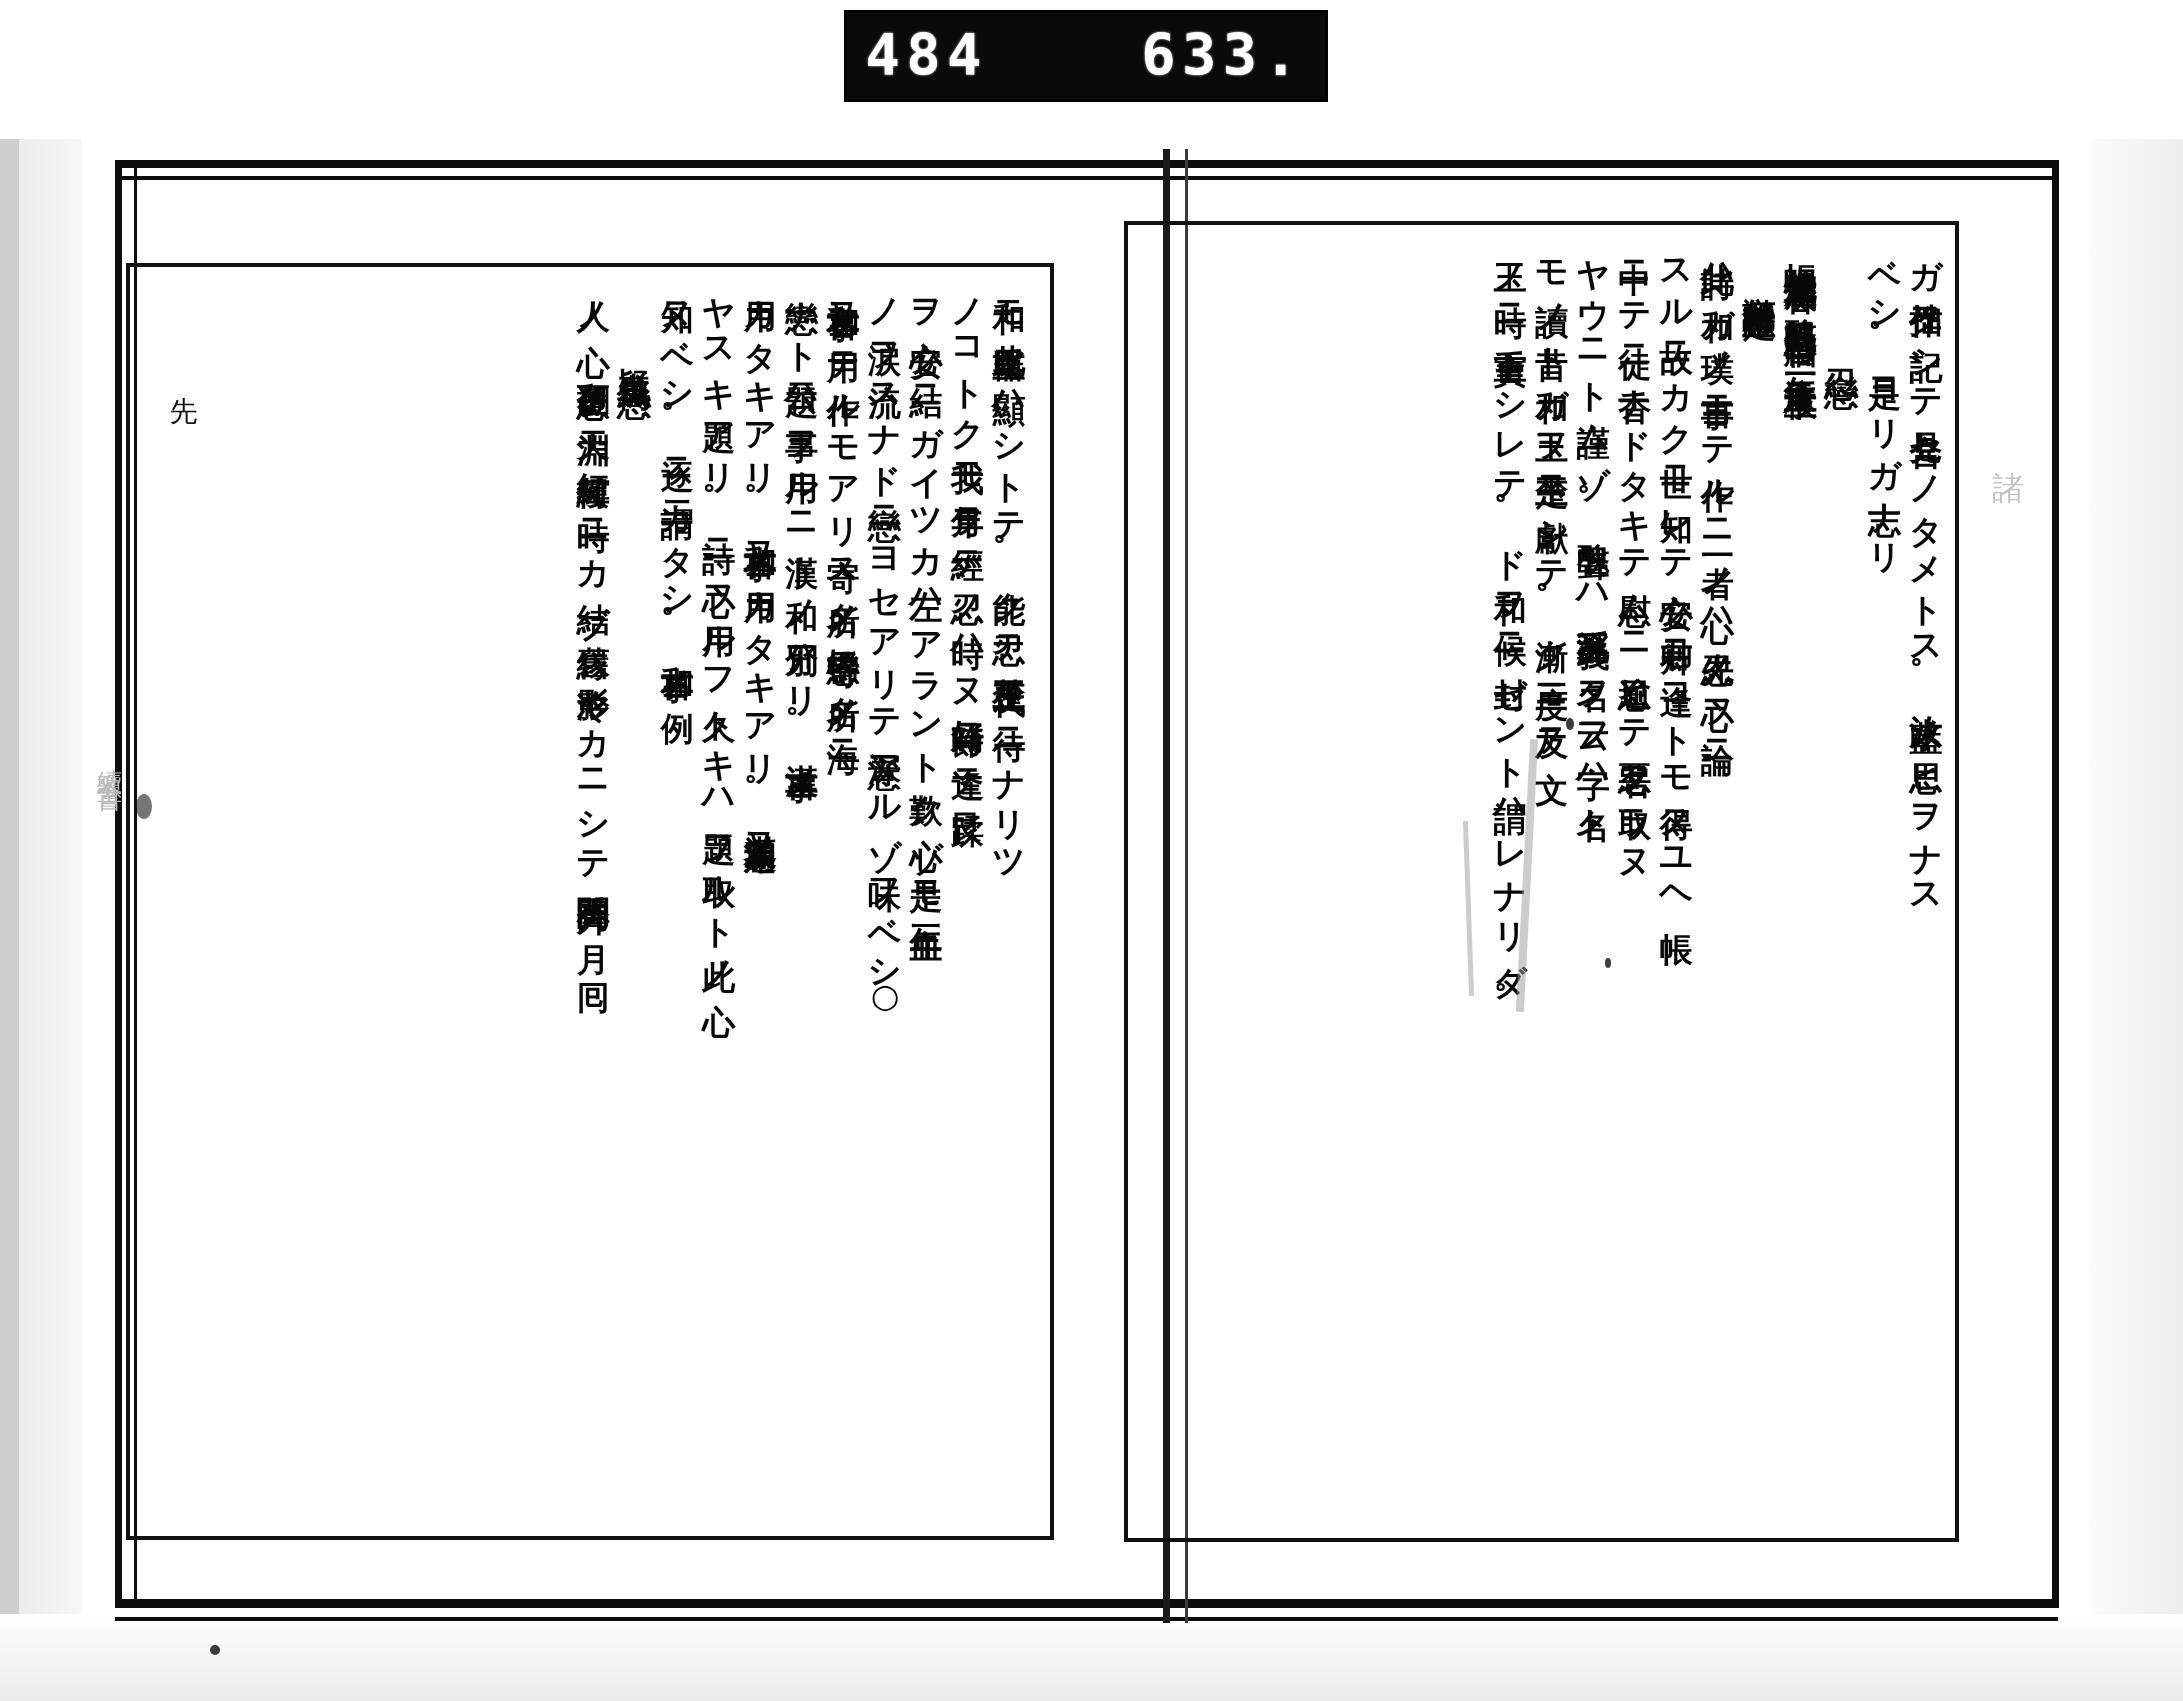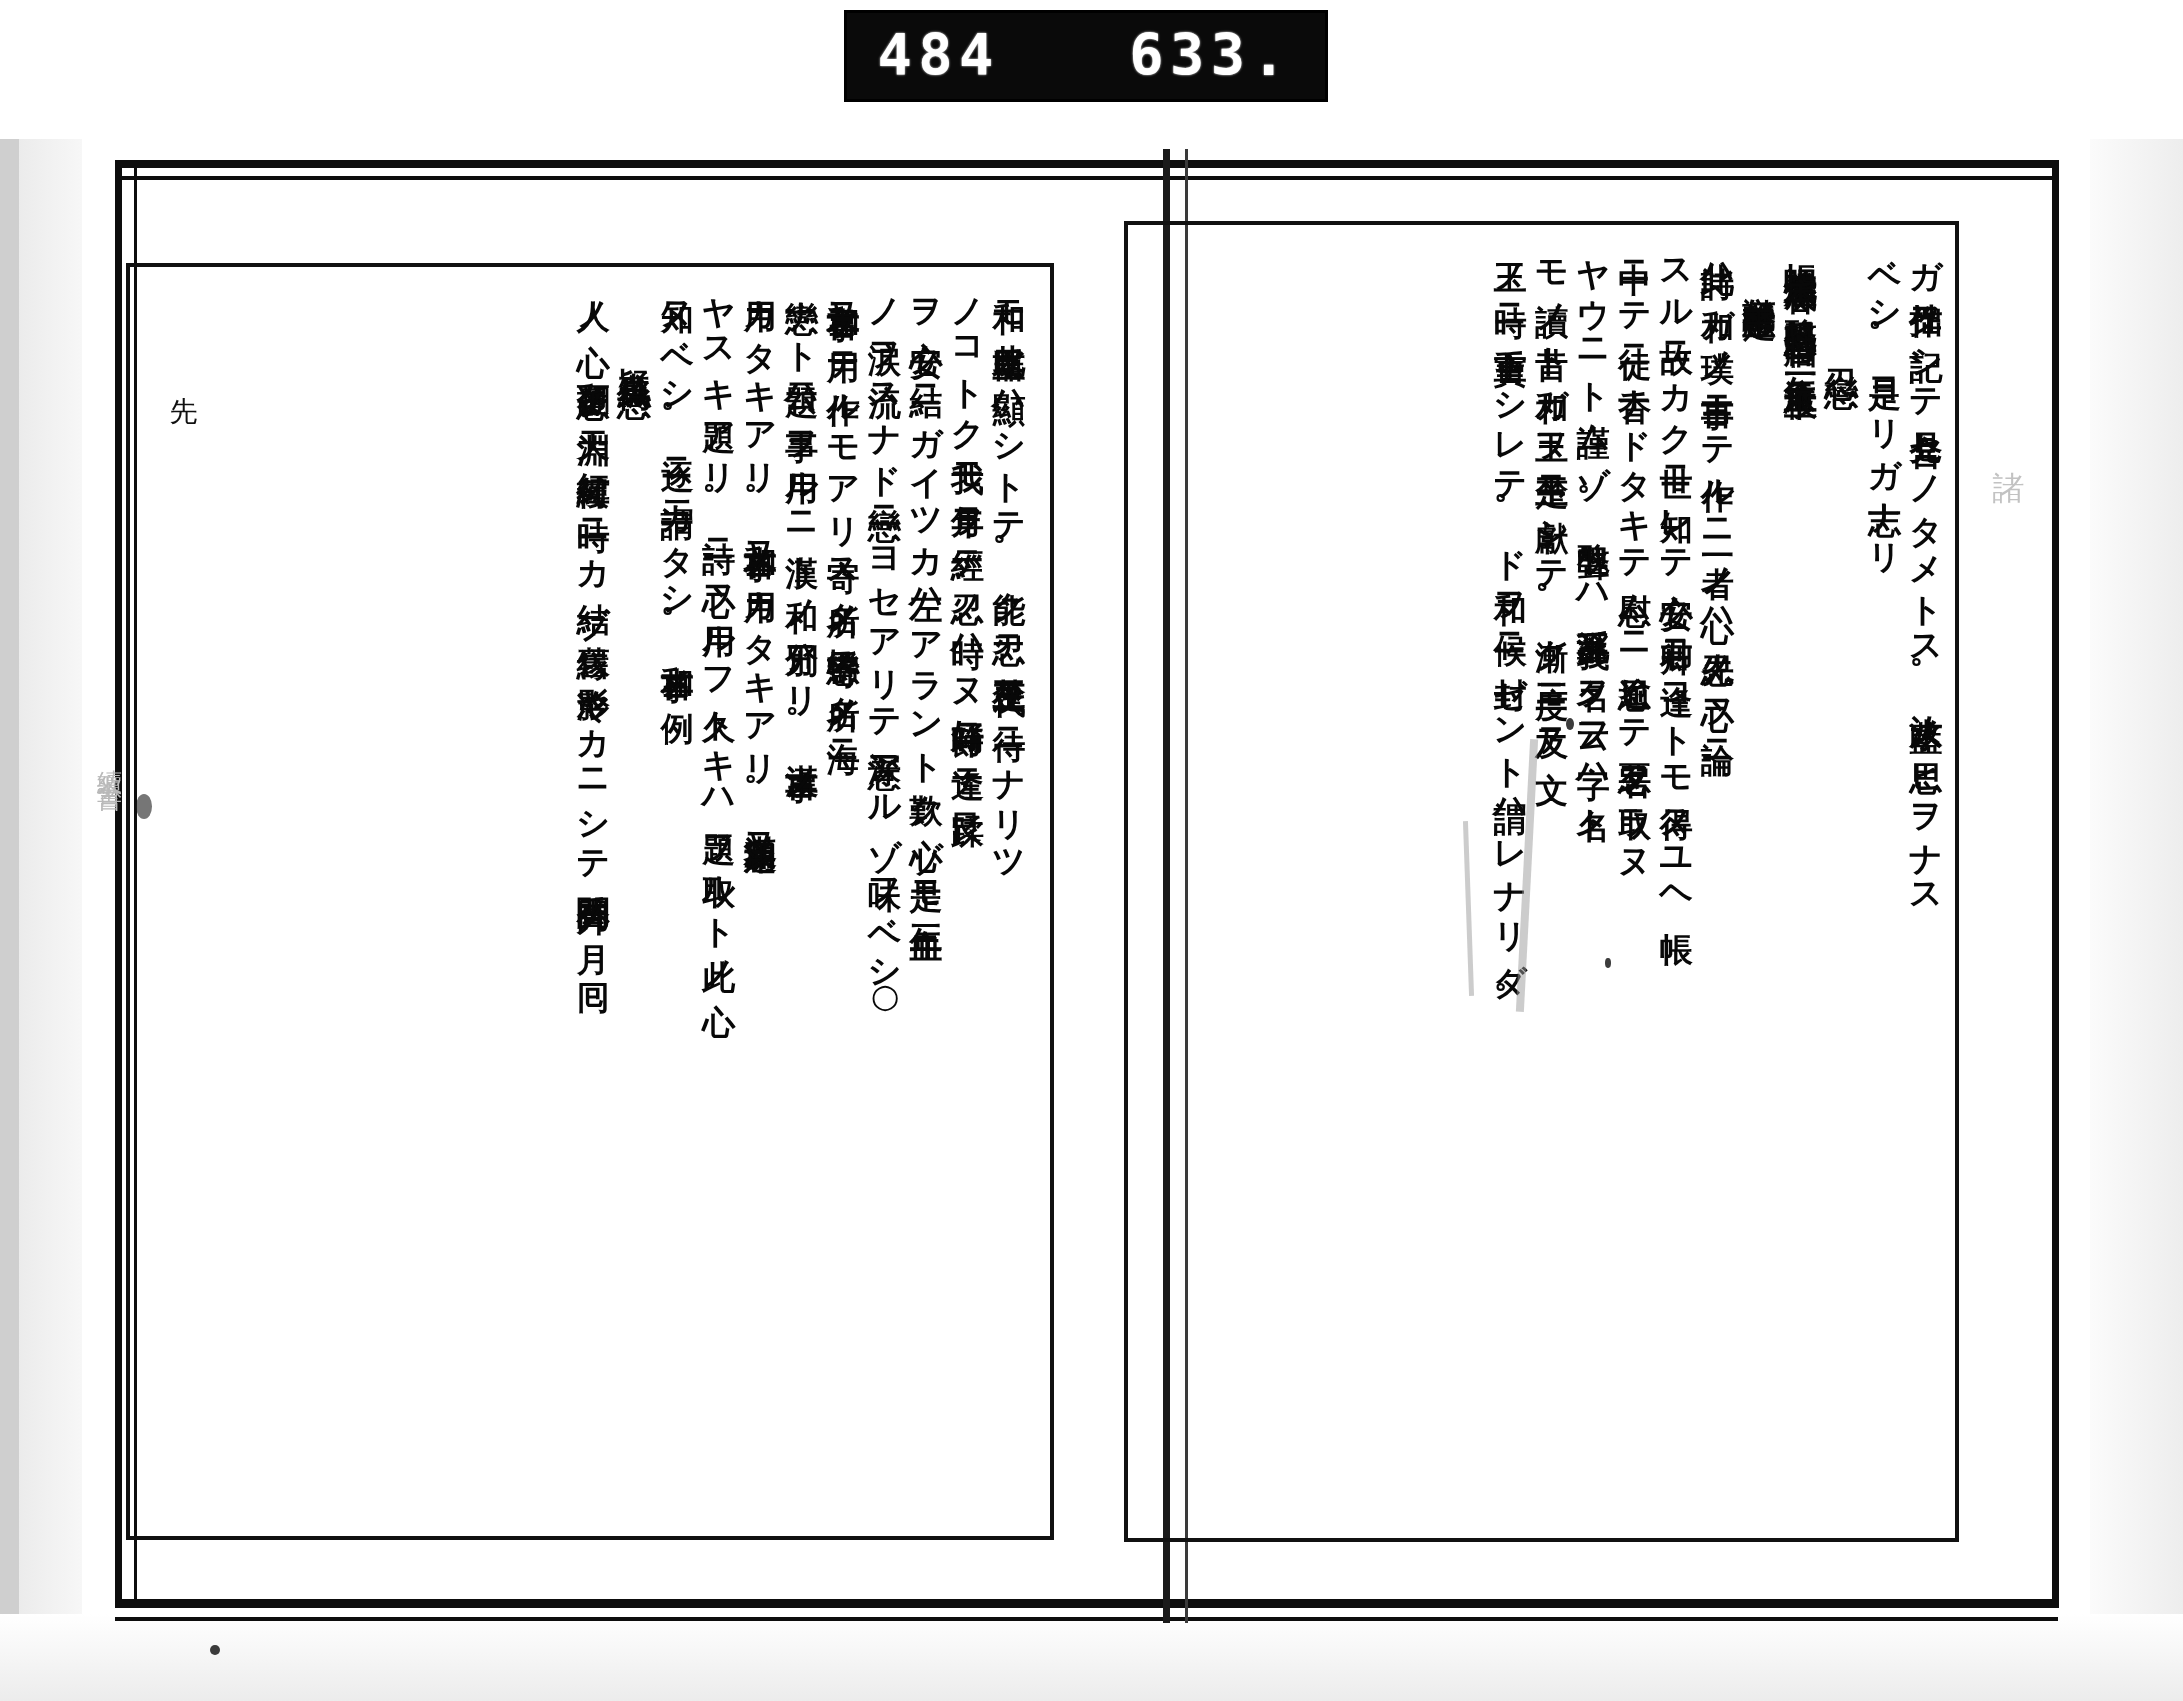--- a/index.html
+++ b/index.html
@@ -21,21 +21,21 @@
     left: 844px;
     top: 9.8px;
     width: 484px;
     height: 92px;
     background: #0a0a0a;
     border: 3.3px solid #000;
     box-sizing: border-box;
     display: flex;
     align-items: center;
     justify-content: space-between;
-    padding: 0 14px;
+    padding: 0 2px;
   }
   .counter-strip .digits {
     color: #ffffff;
     font-family: "DejaVu Sans Mono", monospace;
     font-size: 57px;
     font-weight: 700;
     letter-spacing: 6.5px;
     line-height: 1;
     text-shadow: 0 0 2.2px #fff;
   }

